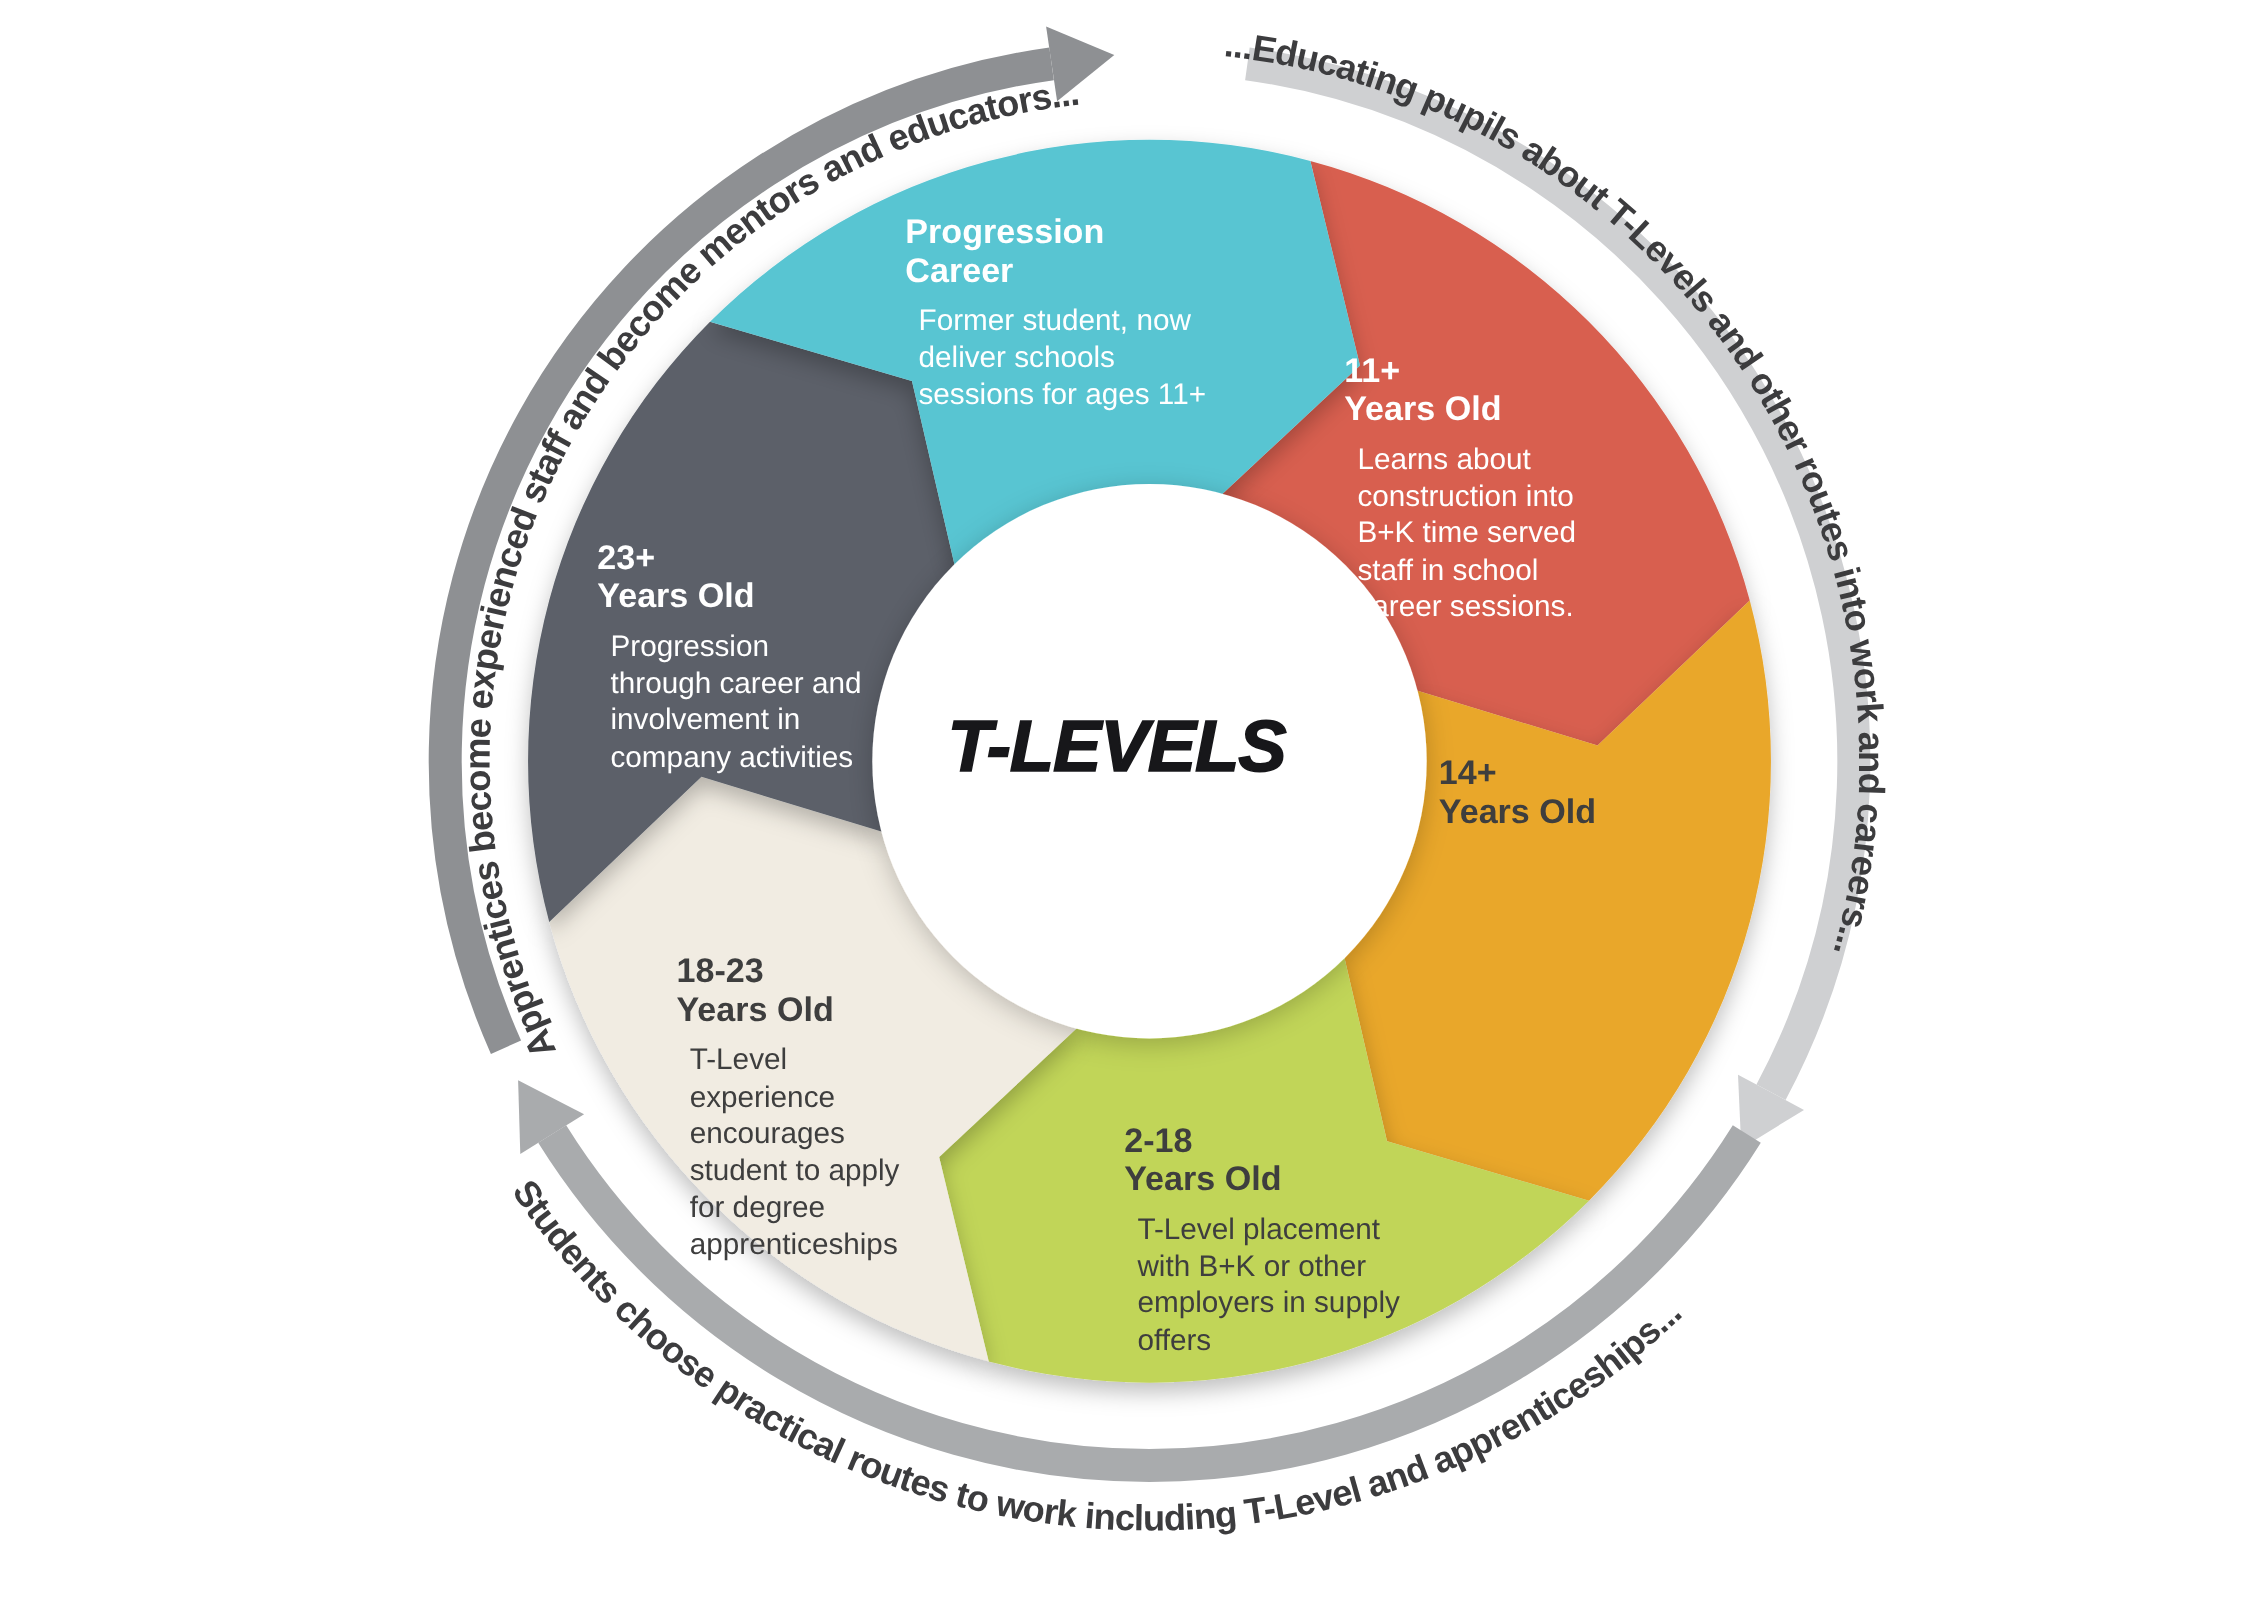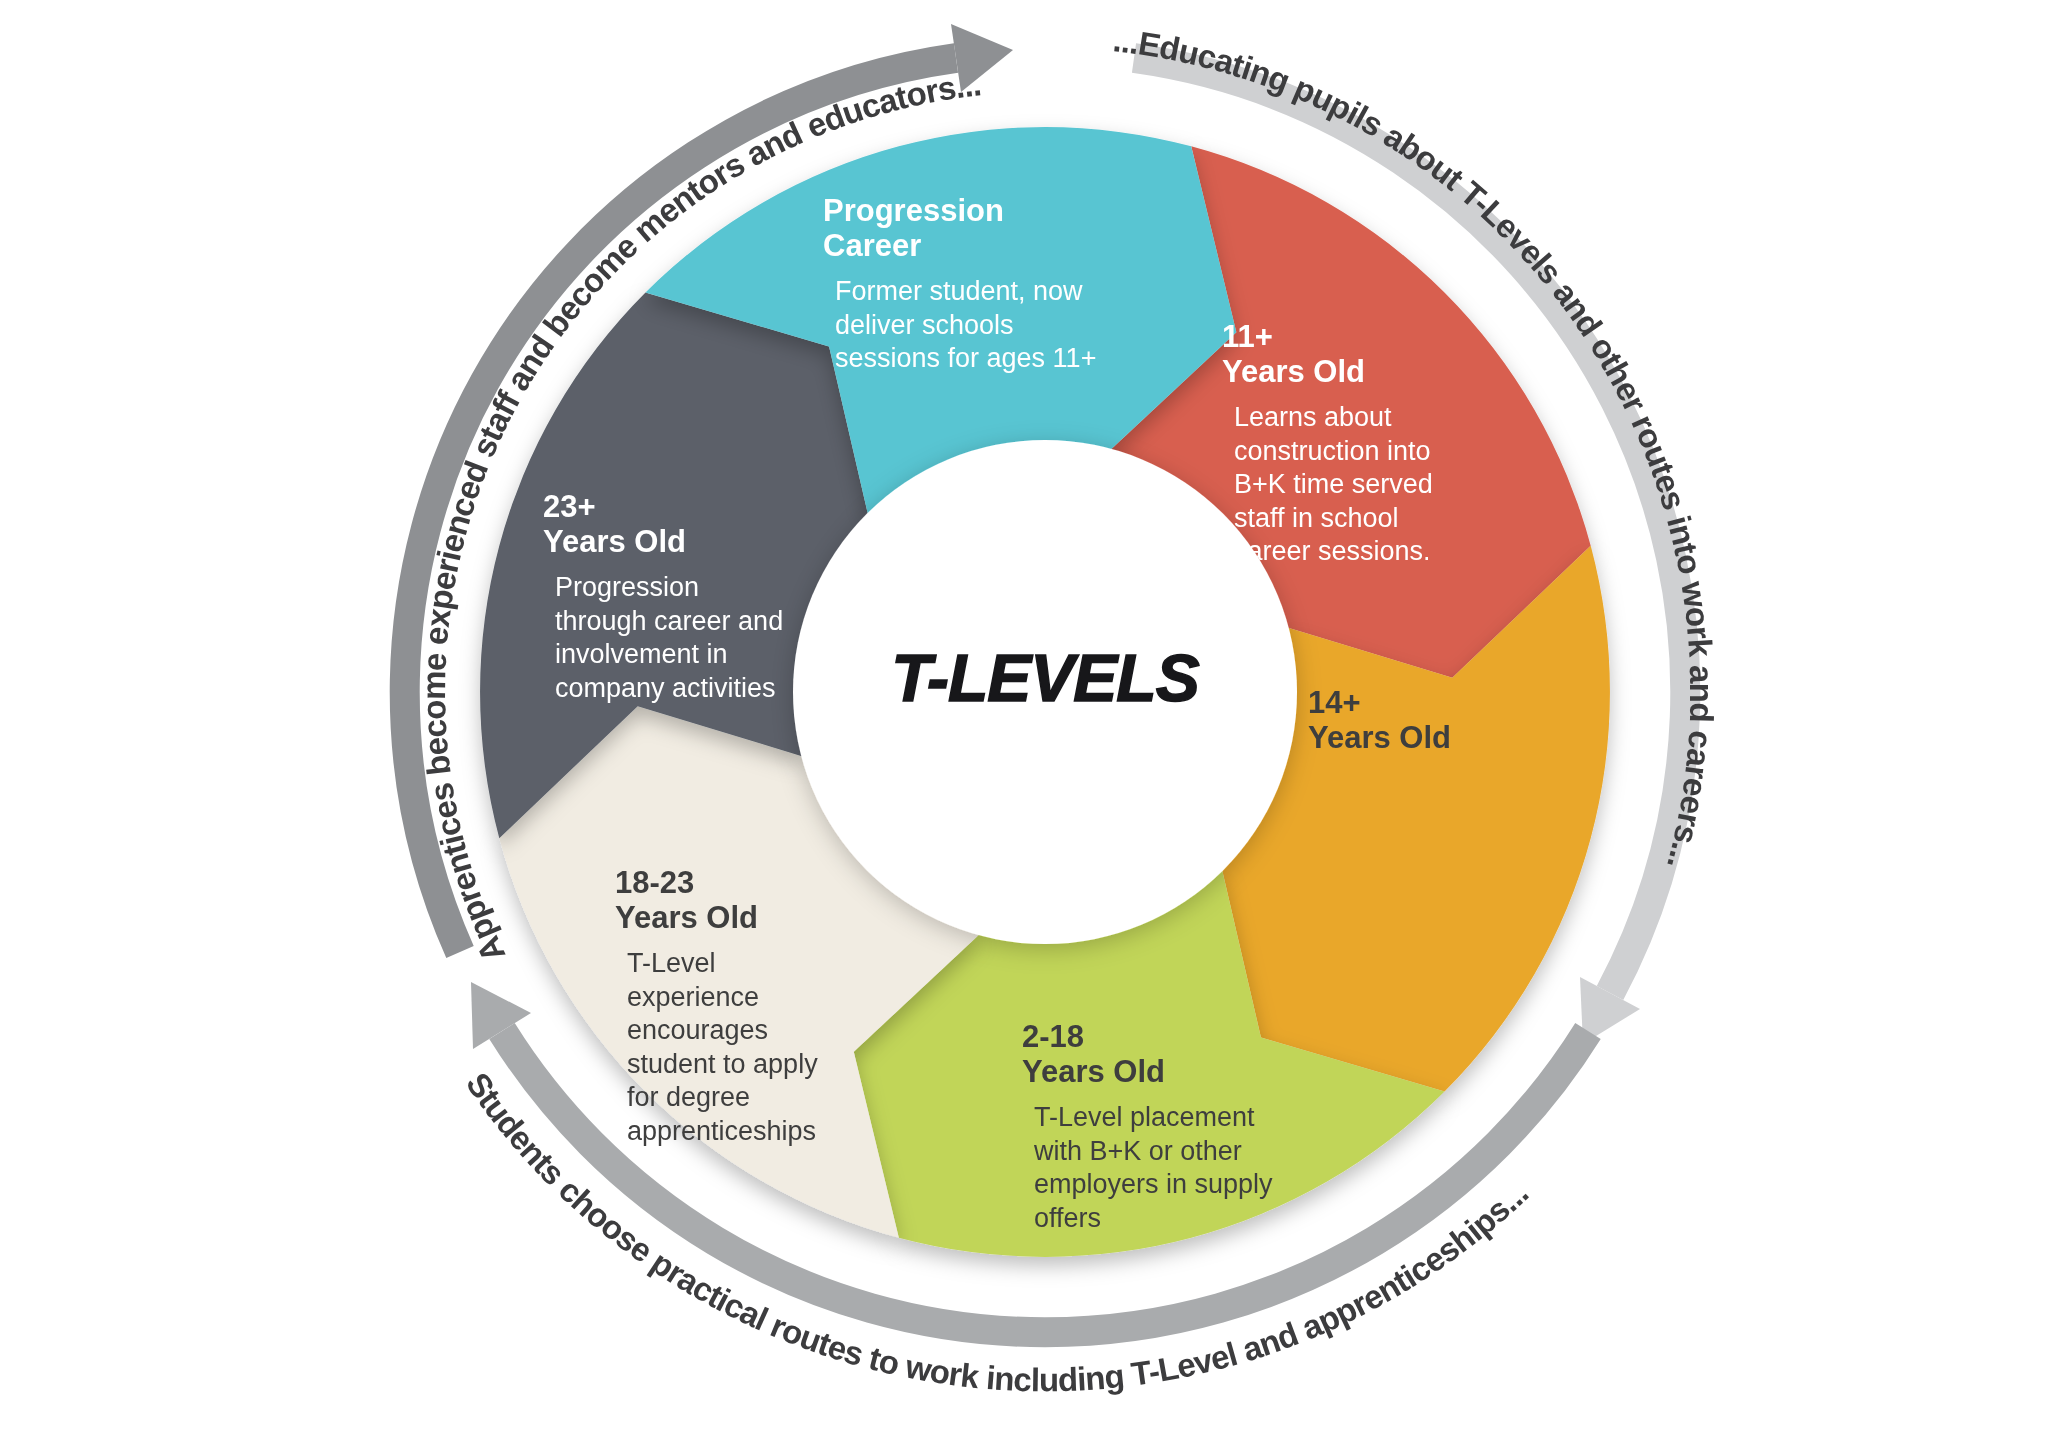--- a/index.html
+++ b/index.html
@@ -12,21 +12,21 @@
   .seg-text h3{font-size:31px;font-weight:bold;line-height:1.12;margin:0 0 8px 0}
   .seg-text p{font-size:27px;margin:12px}
   .light{color:#ffffff}
   .dark{color:#3e3e3e}
   .s0{left:1222px;top:320px;width:272px}
   .s1{left:1308px;top:686px;width:252px}
   .s2{left:1022px;top:1020px;width:278px}
   .s3{left:615px;top:866px;width:252px}
   .s4{left:543px;top:490px;width:258px}
   .s5{left:823px;top:194px;width:290px}
-  .center-logo{position:absolute;left:770px;top:640px;width:550px;text-align:center;
+  .center-logo{position:absolute;left:740px;top:640px;width:550px;text-align:center;
     font-size:66px;font-weight:bold;font-style:italic;color:#17171a;letter-spacing:-1px;
     -webkit-text-stroke:1.5px #17171a}
 </style>
 </head>
 <body>
 
 <div class="stage">
 
   <svg width="2048" height="1452" viewBox="0 0 2048 1452">
     <defs>

